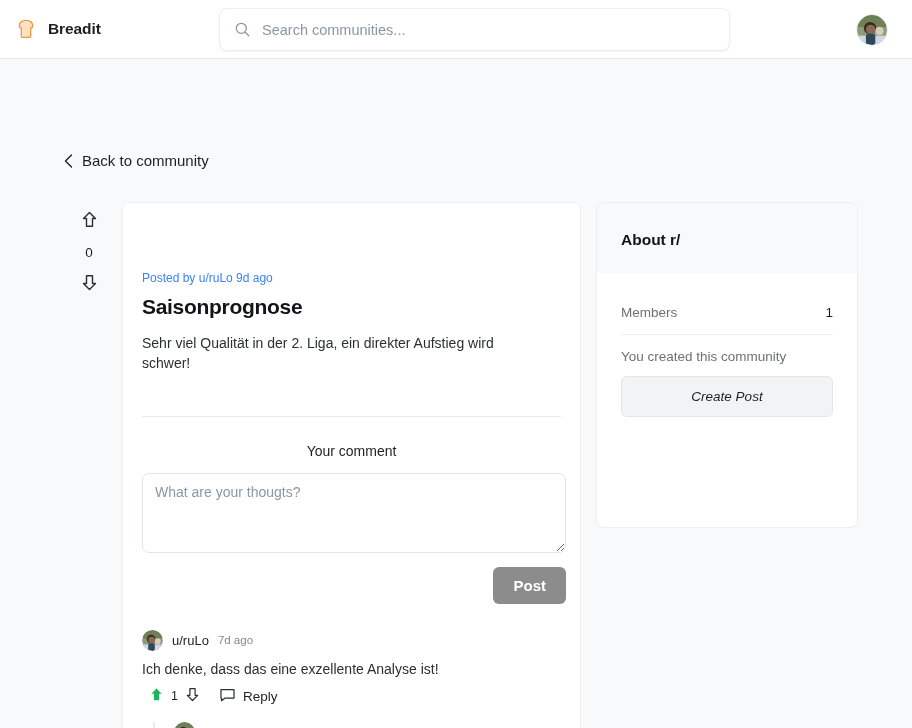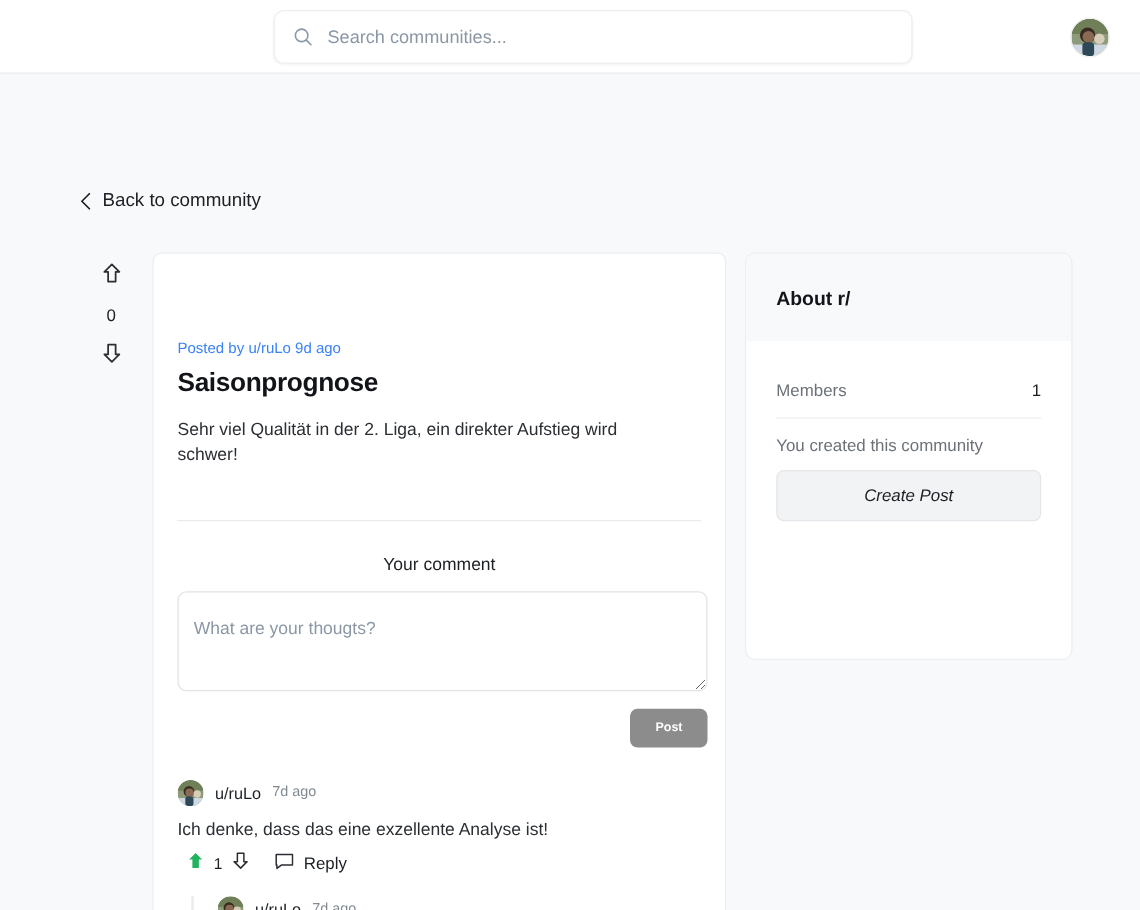--- a/index.html
+++ b/index.html
@@ -196,21 +196,21 @@
     color: #1c2024;
     margin-bottom: 14px;
     text-align: center;
   }
 
   .comment-box {
     width: 424px;
     height: 80px;
     border: 1px solid #e1e4e8;
     border-radius: 7px;
-    padding: 20px 12px;
+    padding: 10px 12px;
     font-family: "Liberation Sans", sans-serif;
     font-size: 14px;
     color: #1c2024;
     resize: both;
     outline: none;
     display: block;
     background: #fff;
   }
   .comment-box::placeholder { color: #8b97a4; }
 
@@ -220,21 +220,21 @@
     width: 424px;
     margin-top: 14px;
   }
 
   .post-btn {
     background: #8c8c8c;
     color: #ffffff;
     border: none;
     border-radius: 6px;
     font-family: "Liberation Sans", sans-serif;
-    font-size: 10px;
+    font-size: 15px;
     font-weight: 600;
     padding: 10px 20px;
     cursor: default;
   }
 
   
   .comments { margin-top: 26px; }
 
   .comment { margin-bottom: 2px; }
 
@@ -363,20 +363,28 @@
     text-align: center;
     cursor: pointer;
     font-style: italic;
   }
 </style>
 </head>
 <body>
 
 <div class="header">
 
+  <div class="brand">
+    <span>
+      <svg class="bread-icon" viewBox="0 0 24 24">
+        <path d="M5.2 8.6C5.2 5.6 8.1 3.4 12 3.4s6.8 2.2 6.8 5.2c0 1.5-1 2.4-2.1 2.4v8.2c0 .7-.5 1.2-1.2 1.2H8.5c-.7 0-1.2-.5-1.2-1.2V11c-1.1 0-2.1-.9-2.1-2.4z" fill="#fbe3c0" stroke="#e8994a" stroke-width="1.3" stroke-linejoin="round"></path>
+      </svg>
+    </span>
+    <span class="brand-name">Breadit</span>
+  </div>
 
   <div class="search-wrap">
     <span>
       <svg class="search-icon" width="17" height="17" viewBox="0 0 20 20" fill="none">
         <circle cx="8.6" cy="8.6" r="5.9" stroke="#8b97a4" stroke-width="1.5"></circle>
         <line x1="13" y1="13" x2="17.4" y2="17.4" stroke="#8b97a4" stroke-width="1.5" stroke-linecap="round"></line>
       </svg>
     </span>
     <input class="search-input" type="text" placeholder="Search communities..." style="">
   </div>

